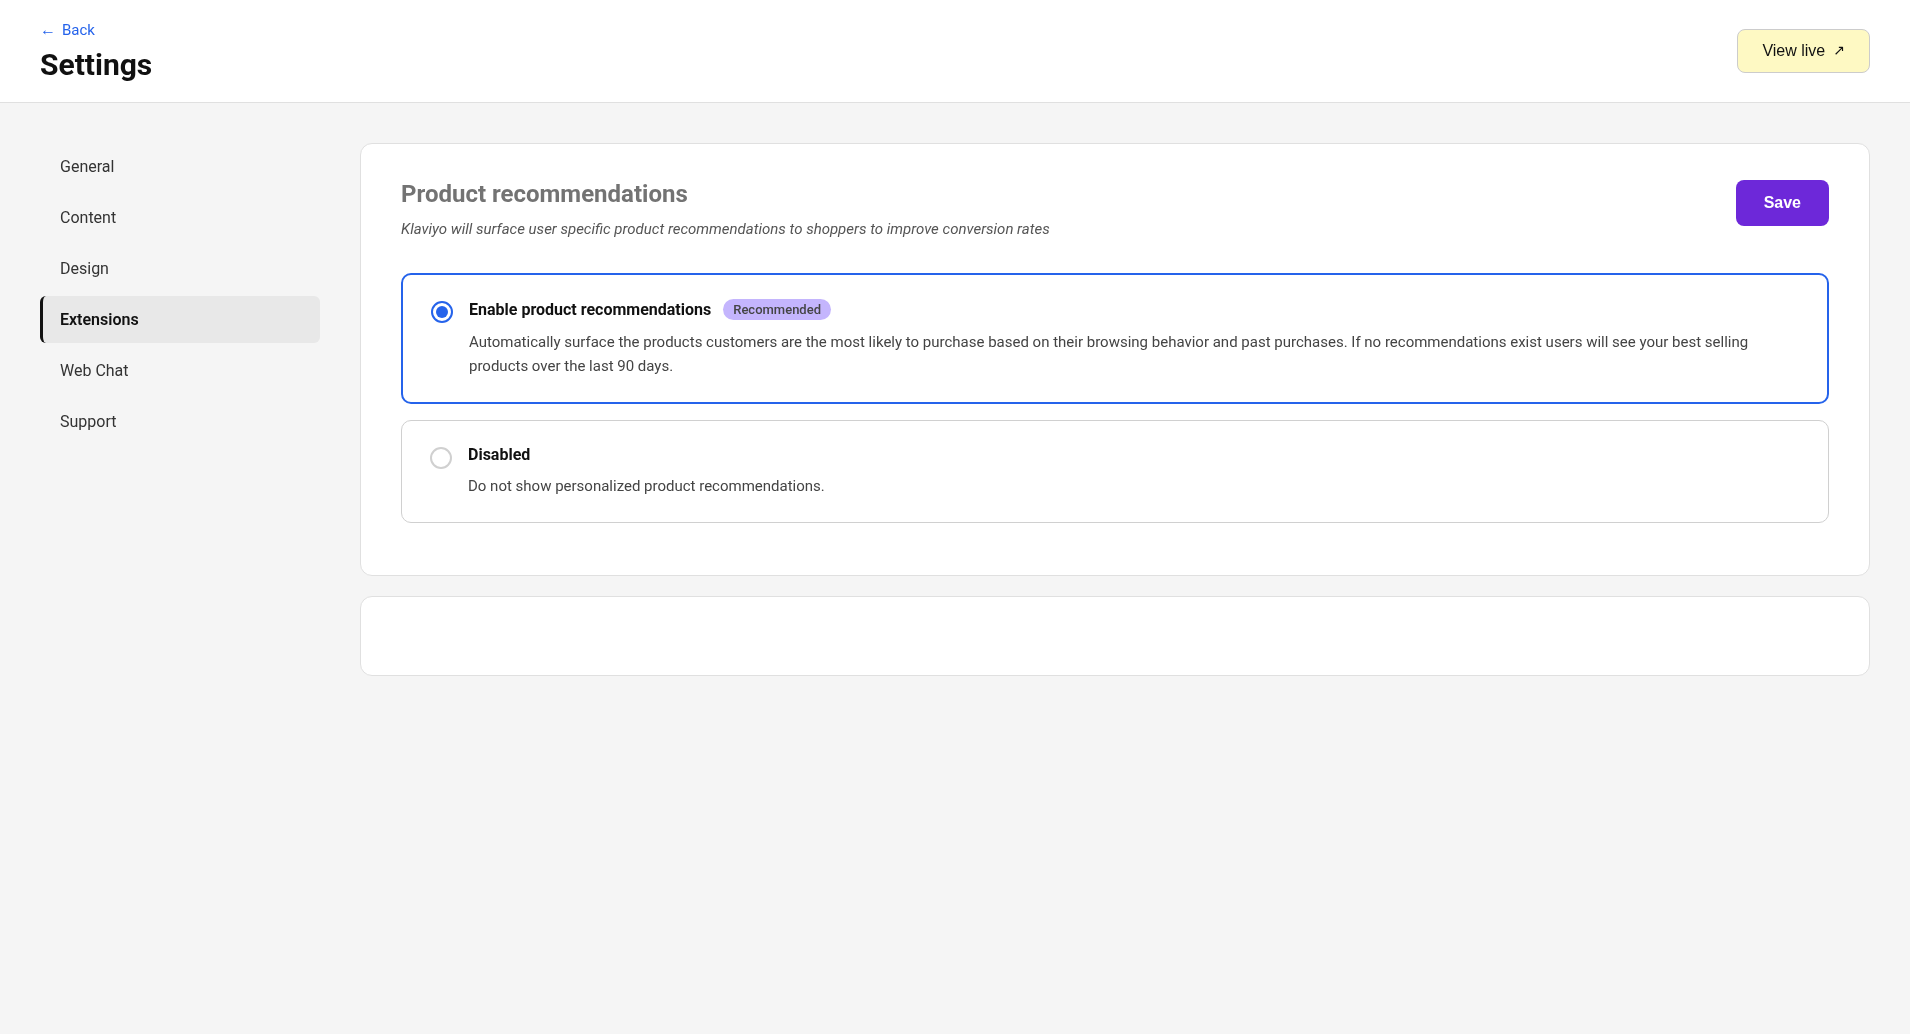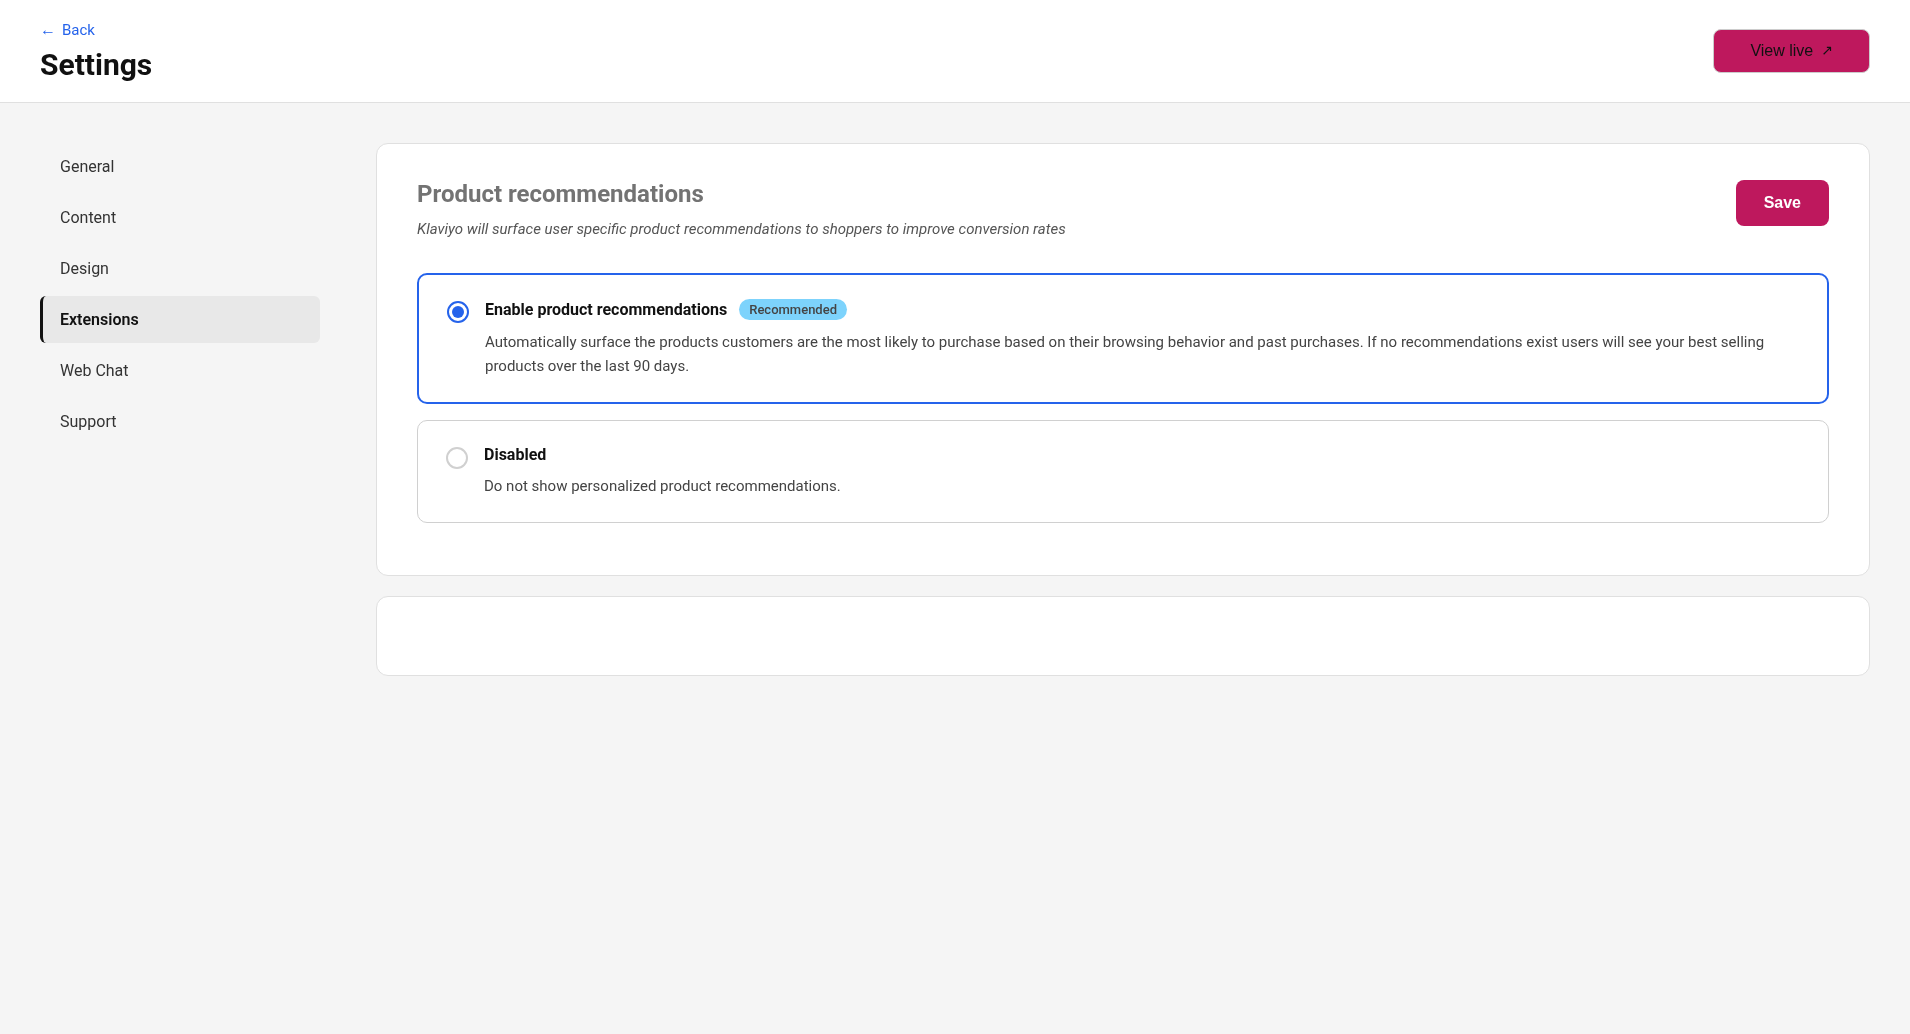--- a/index.html
+++ b/index.html
@@ -52,37 +52,37 @@
       font-size: 30px;
       font-weight: 700;
       color: #111;
     }
 
     .view-live-btn {
       display: flex;
       align-items: flex-start;
       gap: 8px;
       border: 1.5px solid #ccc;
-      background: #be185d;
-      padding: 12px 36px;
+      background: #fef9c3;
+      padding: 12px 24px;
       border-radius: 8px;
       font-size: 16px;
       font-weight: 500;
       cursor: pointer;
       color: #111;
     }
 
     .external-icon {
       font-size: 14px;
     }
 
     .content-wrapper {
       display: flex;
       padding: 40px;
-      gap: 16px;
+      gap: 0;
       max-width: 1910px;
     }
 
     .sidebar {
       width: 320px;
       flex-shrink: 0;
       padding-right: 40px;
     }
 
     .sidebar-item {
@@ -136,21 +136,21 @@
 
     .card-description {
       font-size: 15px;
       color: #555;
       line-height: 1.5;
       max-width: 750px;
       font-style: italic;
     }
 
     .save-btn {
-      background: #be185d;
+      background: #6d28d9;
       color: #fff;
       border: none;
       padding: 14px 28px;
       border-radius: 8px;
       font-size: 16px;
       font-weight: 600;
       cursor: pointer;
       flex-shrink: 0;
       margin-left: 20px;
     }
@@ -206,21 +206,21 @@
       margin-bottom: 10px;
     }
 
     .option-title {
       font-size: 16px;
       font-weight: 700;
       color: #111;
     }
 
     .recommended-badge {
-      background: #7dd3fc;
+      background: #c4b5fd;
       color: #444;
       padding: 3px 10px;
       border-radius: 12px;
       font-size: 13px;
       font-weight: 500;
     }
 
     .option-description {
       font-size: 15px;
       color: #444;

